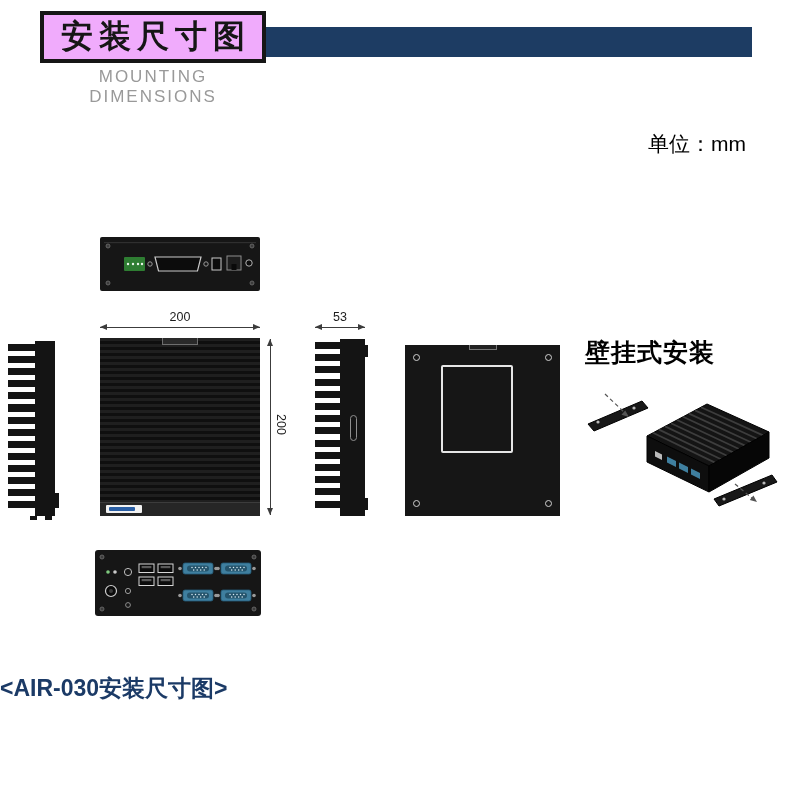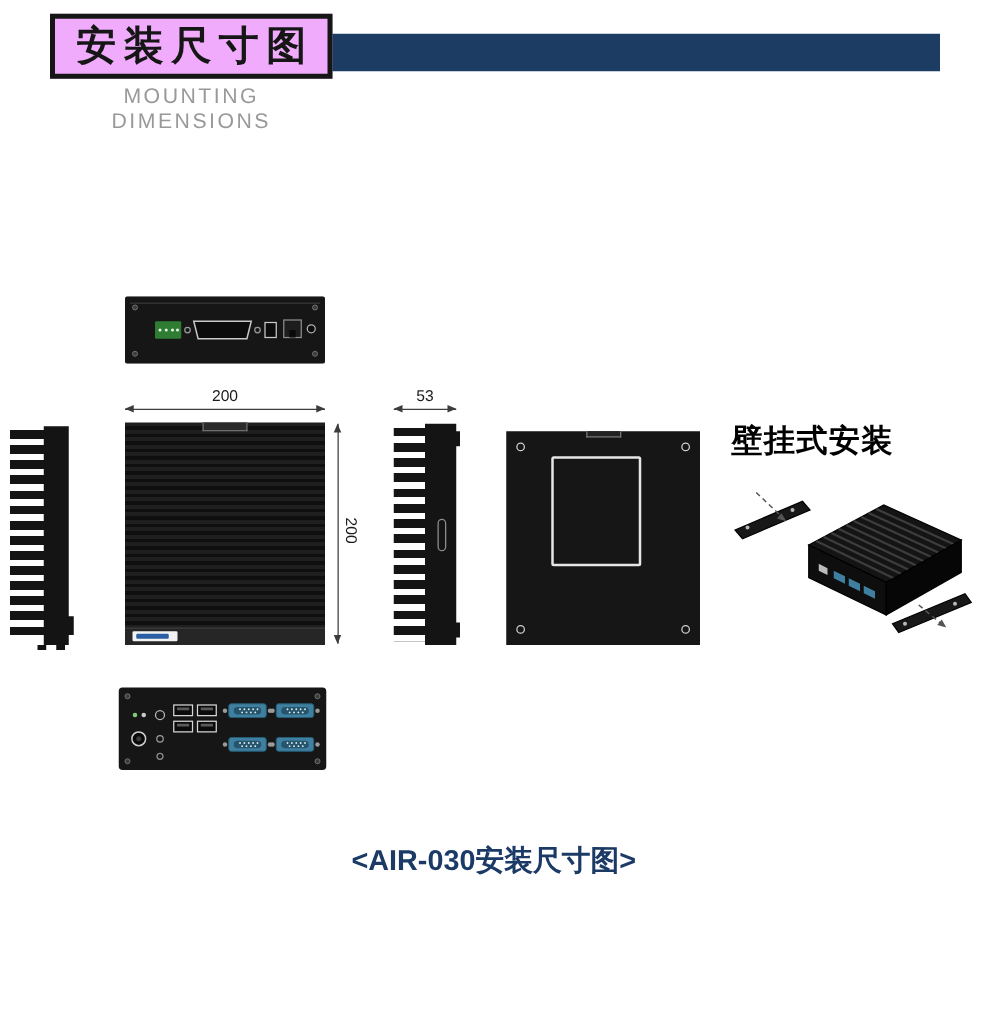--- a/index.html
+++ b/index.html
@@ -75,33 +75,34 @@
   .dim-label{position:absolute;font-size:12.5px;color:#1c1c1c;}
   .dim-label-width{left:100px;top:310px;width:160px;text-align:center;}
   .dim-label-depth{left:315px;top:310px;width:50px;text-align:center;}
   .dim-label-height{left:288px;top:414px;transform:rotate(90deg);transform-origin:0 0;}
 
   
   .wall-mount-heading{position:absolute;left:585px;top:336px;font-size:25px;font-weight:bold;color:#000;letter-spacing:1px;}
   .wall-mount-illustration{position:absolute;left:585px;top:372px;width:195px;height:145px;}
 
   
-  .caption{position:absolute;left:0;top:673px;width:100%;text-align:center;font-size:23px;font-weight:bold;color:var(--caption-text);}
+  .caption{position:absolute;left:0;top:673px;width:100%;font-size:23px;font-weight:bold;color:var(--caption-text);}
 </style>
 </head>
 <body>
 
 <div class="page">
 
   <div class="header-bar"></div>
   <div class="title-box">
     <div class="title-cn">安装尺寸图</div>
   </div>
   <div class="title-en">MOUNTING DIMENSIONS</div>
 
+  <div class="unit-label">单位：mm</div>
 
   <div class="rear-view">
     <svg viewBox="0 0 160 54" width="160" height="54">
       <rect x="0" y="0" width="160" height="54" rx="2" fill="var(--device-body)"></rect>
       <rect x="4" y="5" width="152" height="1.2" fill="#2f2f2f"></rect>
       <circle cx="8" cy="9" r="2" fill="#3b3b3b" stroke="#707070" stroke-width="0.8"></circle>
       <circle cx="152" cy="9" r="2" fill="#3b3b3b" stroke="#707070" stroke-width="0.8"></circle>
       <circle cx="8" cy="46" r="2" fill="#3b3b3b" stroke="#707070" stroke-width="0.8"></circle>
       <circle cx="152" cy="46" r="2" fill="#3b3b3b" stroke="#707070" stroke-width="0.8"></circle>
       <g>

